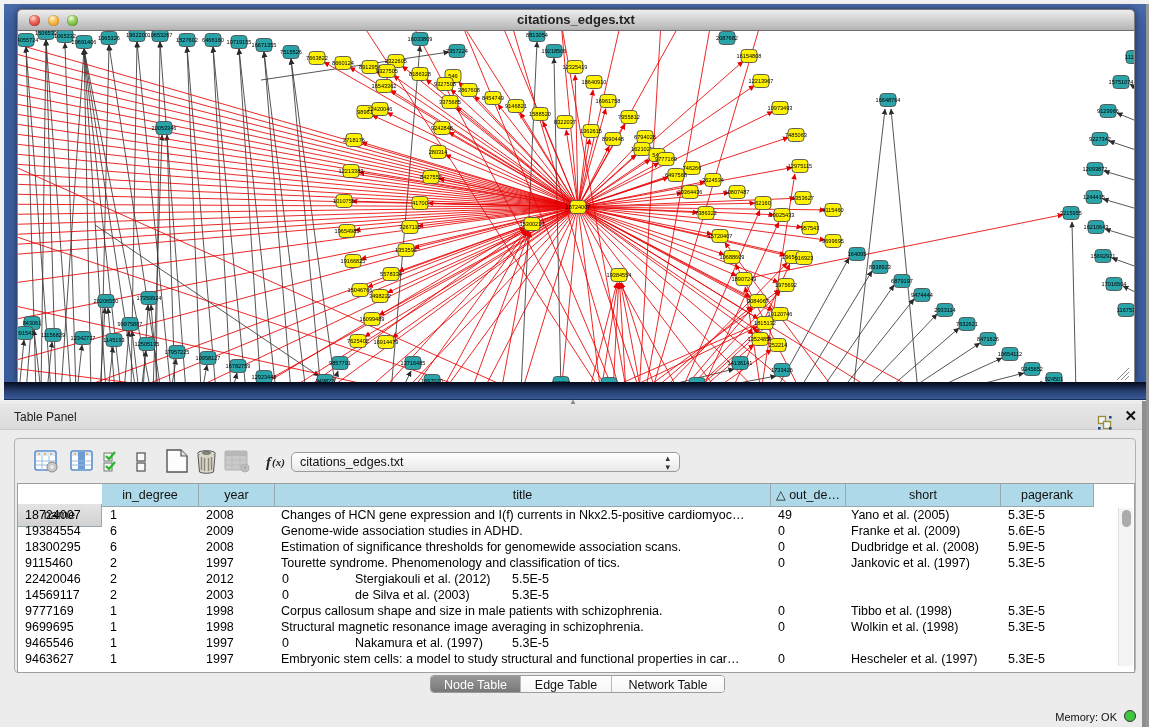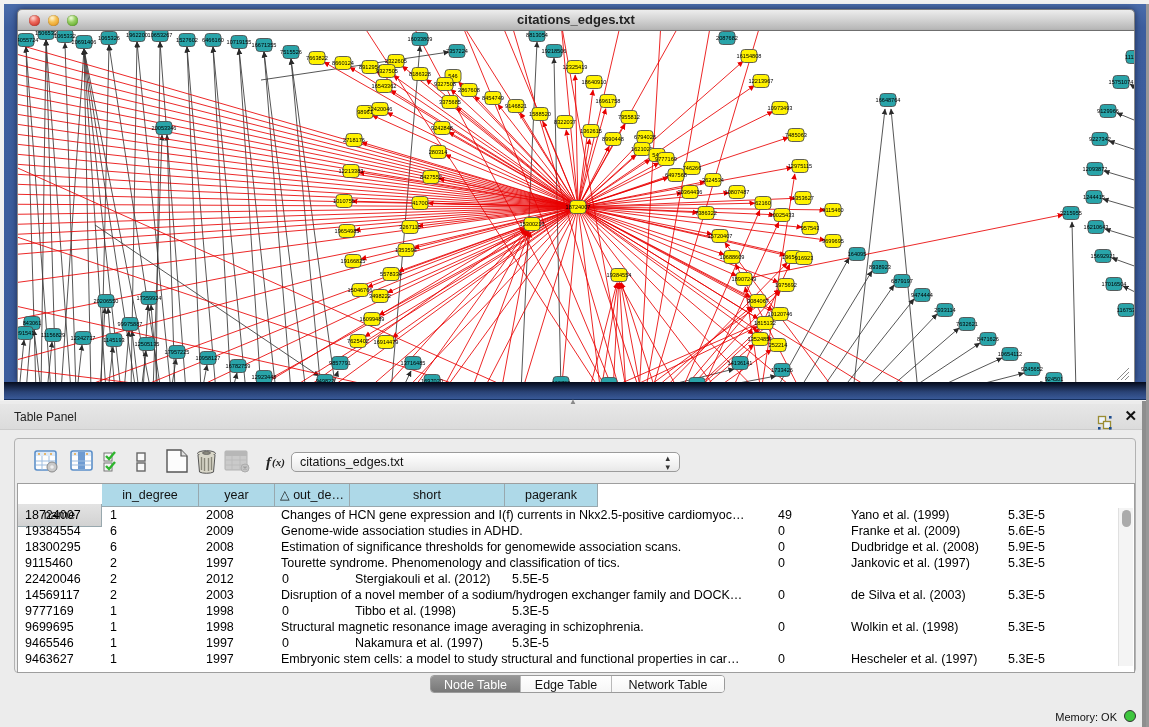--- a/index.html
+++ b/index.html
@@ -665,32 +665,33 @@
 
  <text x="234" y="18" font-family="Liberation Serif, serif" font-style="italic" font-weight="bold" font-size="15" fill="#222">f</text>
  <text x="240" y="17" font-family="Liberation Serif, serif" font-style="italic" font-weight="bold" font-size="11" fill="#222">(x)</text>
 </svg>
     <div id="dropdown">citations_edges.txt<span class="arrows">▴<br>▾</span></div>
     <div id="tbl">
       <div id="thead">
           <div style="width:84px;background:linear-gradient(#e3e3e3,#d2d2d2);margin-top:20px;">name</div>
           <div style="width:97px;">in_degree</div>
           <div style="width:76px;">year</div>
+          <div style="width:496px;">title</div>
           <div style="width:75px;">△ out_de…</div>
           <div style="width:155px;">short</div>
           <div style="width:93px;">pagerank</div>
         </div>
       <div id="tbody">
 <div class="trow">
             <div style="width:84px;padding-left:7px">18724007</div>
             <div style="width:97px;padding-left:8px">1</div>
             <div style="width:76px;padding-left:7px">2008</div>
             <div style="width:496px;padding-left:6px">Changes of HCN gene expression and I(f) currents in Nkx2.5-positive cardiomyoc…</div>
             <div style="width:75px;padding-left:7px">49</div>
-            <div style="width:155px;padding-left:5px">Yano et al. (1999)</div>
+            <div style="width:155px;padding-left:5px">Yano et al. (2005)</div>
             <div style="width:93px;padding-left:7px">5.3E-5</div>
           </div>
 <div class="trow">
             <div style="width:84px;padding-left:7px">19384554</div>
             <div style="width:97px;padding-left:8px">6</div>
             <div style="width:76px;padding-left:7px">2009</div>
             <div style="width:496px;padding-left:6px">Genome-wide association studies in ADHD.</div>
             <div style="width:75px;padding-left:7px">0</div>
             <div style="width:155px;padding-left:5px">Franke et al. (2009)</div>
             <div style="width:93px;padding-left:7px">5.6E-5</div>
@@ -718,29 +719,29 @@
             <div style="width:97px;padding-left:8px">2</div>
             <div style="width:76px;padding-left:7px">2012</div>
             <div style="width:75px;padding-left:7px">0</div>
             <div style="width:155px;padding-left:5px">Stergiakouli et al. (2012)</div>
             <div style="width:93px;padding-left:7px">5.5E-5</div>
           </div>
 <div class="trow">
             <div style="width:84px;padding-left:7px">14569117</div>
             <div style="width:97px;padding-left:8px">2</div>
             <div style="width:76px;padding-left:7px">2003</div>
-            <div style="width:496px;padding-left:6px">Disruption of a novel member of a sodium/hydrogen exchanger family and DOCK…</div>
             <div style="width:75px;padding-left:7px">0</div>
             <div style="width:155px;padding-left:5px">de Silva et al. (2003)</div>
             <div style="width:93px;padding-left:7px">5.3E-5</div>
           </div>
 <div class="trow">
             <div style="width:84px;padding-left:7px">9777169</div>
             <div style="width:97px;padding-left:8px">1</div>
             <div style="width:76px;padding-left:7px">1998</div>
+            <div style="width:496px;padding-left:6px">Corpus callosum shape and size in male patients with schizophrenia.</div>
             <div style="width:75px;padding-left:7px">0</div>
             <div style="width:155px;padding-left:5px">Tibbo et al. (1998)</div>
             <div style="width:93px;padding-left:7px">5.3E-5</div>
           </div>
 <div class="trow">
             <div style="width:84px;padding-left:7px">9699695</div>
             <div style="width:97px;padding-left:8px">1</div>
             <div style="width:76px;padding-left:7px">1998</div>
             <div style="width:496px;padding-left:6px">Structural magnetic resonance image averaging in schizophrenia.</div>
             <div style="width:75px;padding-left:7px">0</div>

